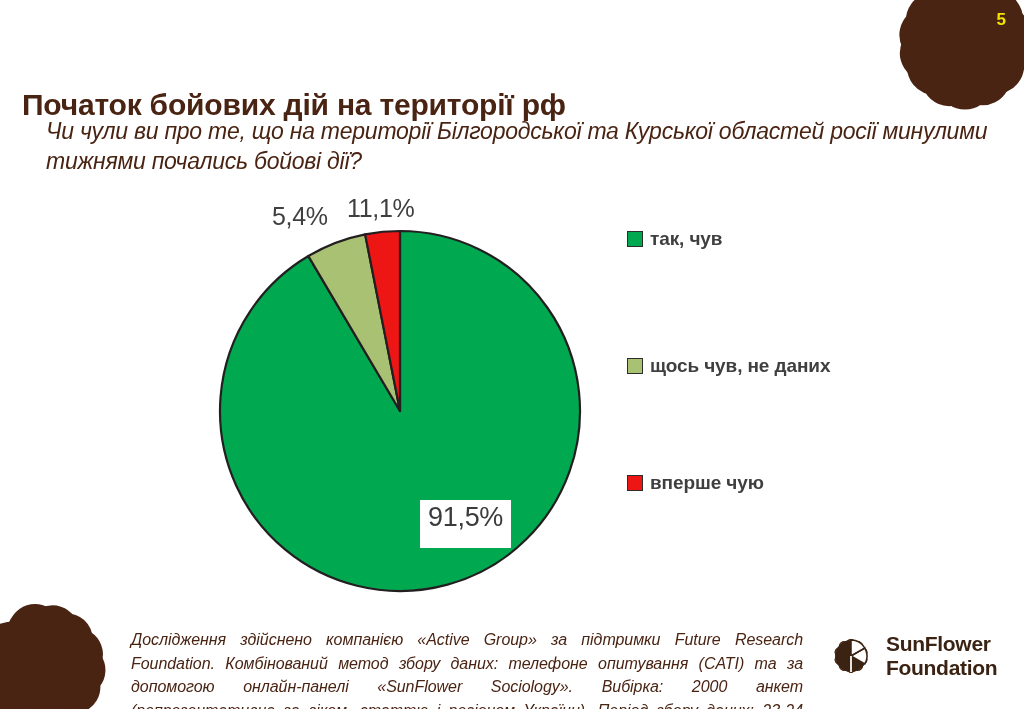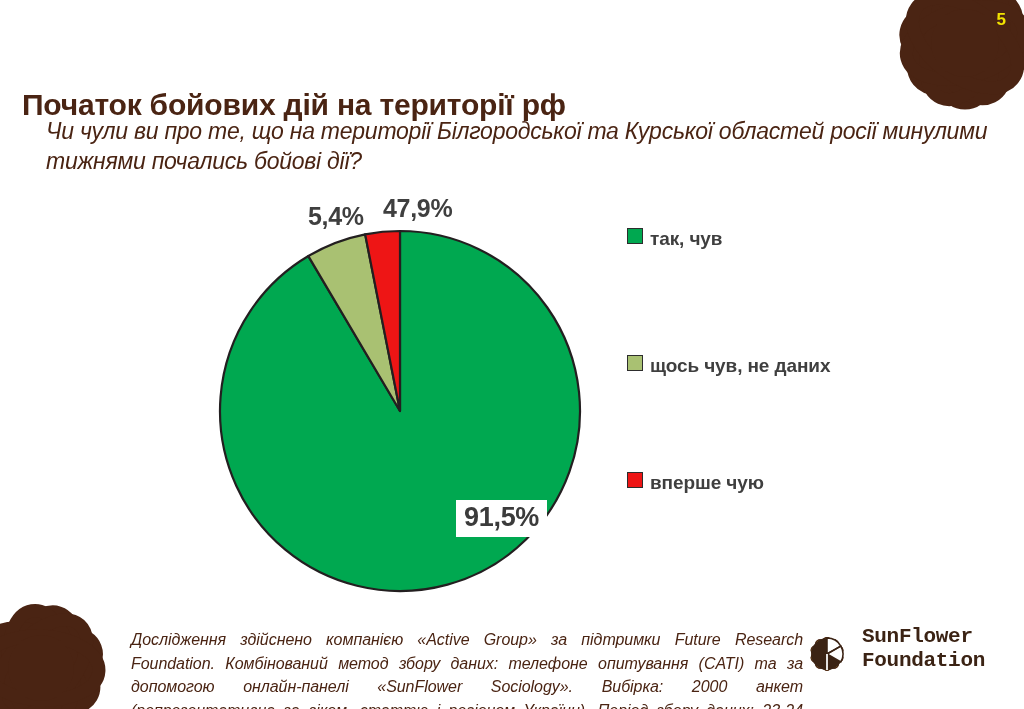--- a/index.html
+++ b/index.html
@@ -89,47 +89,46 @@
     position: absolute;
     left: 212px;
     top: 223px;
     width: 376px;
     height: 376px;
   }
 
   .pct-label {
     position: absolute;
     font-size: 25px;
-    font-weight: bold;
+    font-weight: normal;
     color: #3F3F3F;
     letter-spacing: -0.3px;
     white-space: nowrap;
-    margin-left: 36px;
   }
   .pct-54 { left: 272px; top: 202px; }
   .pct-31 { left: 347px; top: 194px; }
   .pct-915 {
     left: 420px;
     top: 500px;
     background: #FFFFFF;
-    padding: 2px 8px 4px 8px;
+    padding: 2px 8px 15px 8px;
     font-size: 27px;
     color: #3B3B3B;
   }
 
   
   .legend {
     position: absolute;
     left: 627px;
     top: 224px;
     width: 340px;
   }
   .legend-item {
     display: flex;
-    align-items: flex-start;
+    align-items: center;
     position: absolute;
     left: 0;
     white-space: nowrap;
   }
   .legend-item.i0 { top: 4px; }
   .legend-item.i1 { top: 131px; }
   .legend-item.i2 { top: 248px; }
 
   .legend-swatch {
     width: 16px;
@@ -155,27 +154,26 @@
     font-size: 16px;
     font-style: italic;
     color: #4A2413;
     line-height: 1.47;
     text-align: justify;
     letter-spacing: -0.05px;
   }
 
   .logo {
     position: absolute;
-    left: 798px;
+    left: 822px;
     top: 625px;
     width: 185px;
     height: 62px;
     display: flex;
-    align-items: flex-start;
-    font-family: Liberation Mono, monospace;
+    align-items: center;
   }
   .logo-mark {
     width: 58px;
     height: 58px;
     flex: 0 0 auto;
   }
   .logo-text {
     margin-left: 6px;
     font-size: 21px;
     font-weight: bold;
@@ -224,21 +222,21 @@
     <svg class="pie-svg" viewBox="0 0 376 376">
 
       <path id="slice-0" stroke="#231F20" stroke-width="2.2" stroke-linejoin="round" d="M 188 188 L 188.00 8.00 A 180 180 0 1 1 96.37 33.07 Z" fill="#00A850"></path>
 
       <path id="slice-1" stroke="#231F20" stroke-width="2.2" stroke-linejoin="round" d="M 188 188 L 96.37 33.07 A 180 180 0 0 1 153.16 11.40 Z" fill="#A9C172"></path>
 
       <path id="slice-2" stroke="#231F20" stroke-width="2.2" stroke-linejoin="round" d="M 188 188 L 153.16 11.40 A 180 180 0 0 1 188.00 8.00 Z" fill="#EE1515"></path>
     </svg>
 
     <div class="pct-label pct-54">5,4%</div>
-    <div class="pct-label pct-31">47,9%</div>
+    <div class="pct-label pct-31">11,1%</div>
     <div class="pct-label pct-915">91,5%</div>
   </div>
 
   <div class="legend">
     <div class="legend-item i0">
       <span class="legend-swatch" id="sw0" style="background: rgb(0, 168, 80);"></span>
       <span class="legend-label">так, чув</span>
     </div>
     <div class="legend-item i1">
       <span class="legend-swatch" id="sw1" style="background: rgb(169, 193, 114);"></span>

